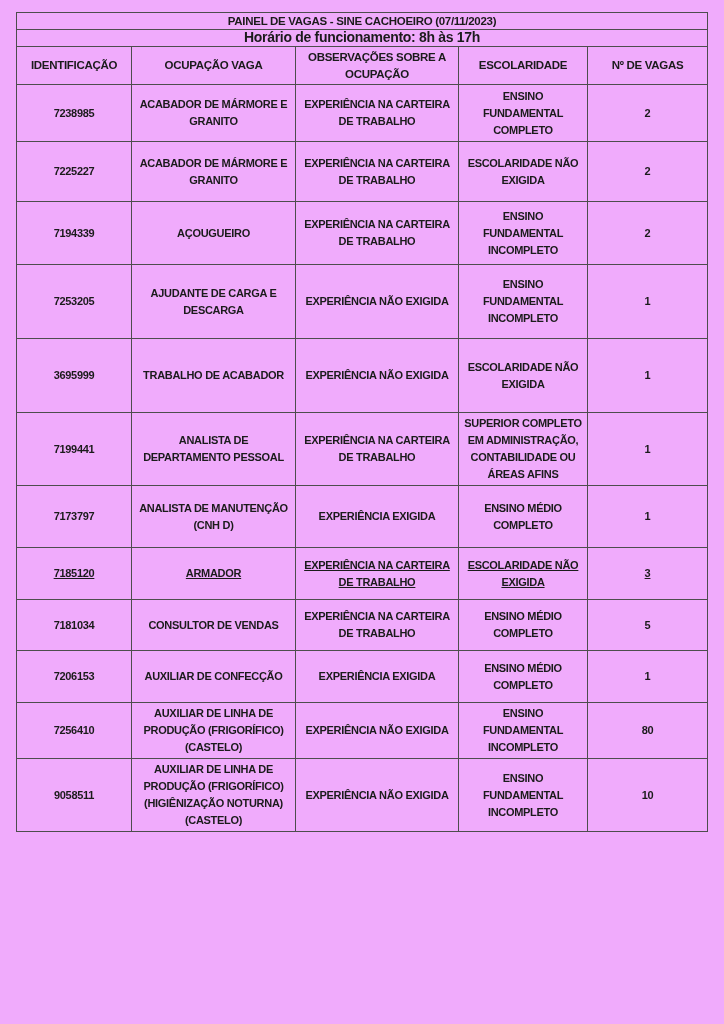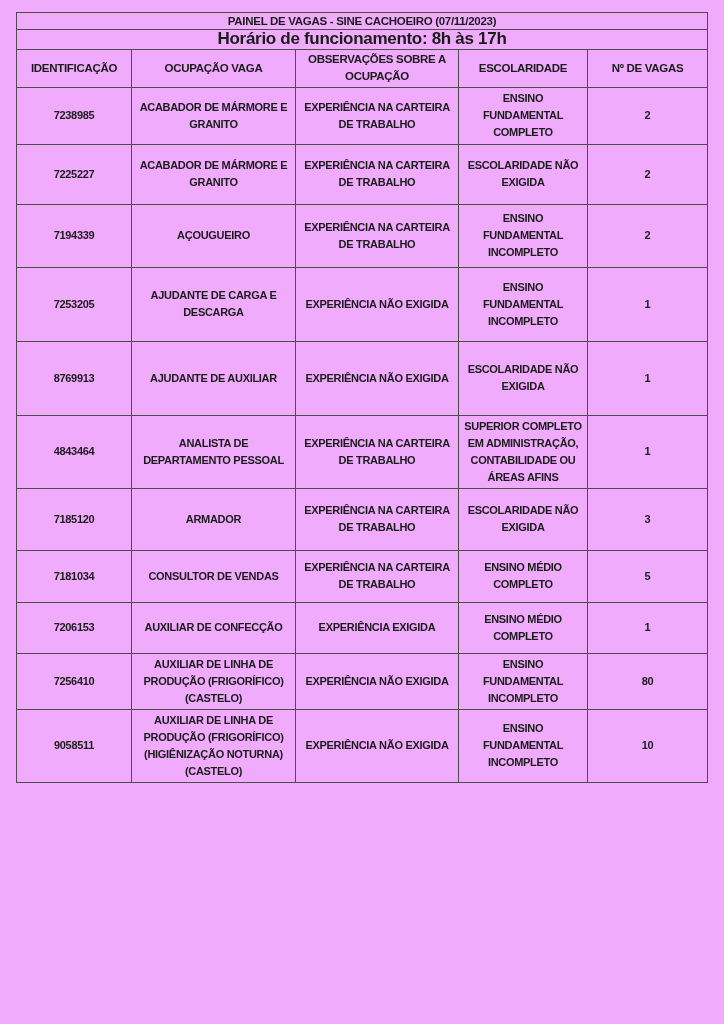--- a/index.html
+++ b/index.html
@@ -32,21 +32,21 @@
     letter-spacing: -0.3px;
     white-space: pre-line;
     overflow: hidden;
   }
   tr.title-row td {
     font-size: 11.5px;
     height: 17px;
     line-height: 1.1;
   }
   tr.subtitle-row td {
-    font-size: 17px;
+    font-size: 14px;
     height: 17px;
     line-height: 1.1;
     text-align: center;
   }
   tr.col-headers th {
     font-size: 11.5px;
     height: 38px;
     line-height: 17px;
     padding: 0 4px;
   }
@@ -57,21 +57,21 @@
   }
   tbody td.c-obs, tbody td.c-esc { padding: 2px 4px; }
   
   tbody tr:nth-child(1)  { height: 57px; }
   tbody tr:nth-child(2)  { height: 60px; }
   tbody tr:nth-child(3)  { height: 63px; }
   tbody tr:nth-child(4)  { height: 74px; }
   tbody tr:nth-child(5)  { height: 74px; }
   tbody tr:nth-child(6)  { height: 73px; }
   tbody tr:nth-child(7)  { height: 62px; }
-  tbody tr:nth-child(8)  { height: 52px; }
+  tbody tr:nth-child(8)  { height: 52px; text-decoration: underline; }
   tbody tr:nth-child(9)  { height: 51px; }
   tbody tr:nth-child(10) { height: 52px; }
   tbody tr:nth-child(11) { height: 53px; }
   tbody tr:nth-child(12) { height: 64px; }
   tbody tr:nth-child(13) { height: 68px; }
   tbody tr:nth-child(14) { height: 65px; }
 </style>
 </head>
 <body>
 
@@ -140,41 +140,50 @@
       <td class="c-ocu">AJUDANTE DE CARGA E
 DESCARGA</td>
       <td class="c-obs">EXPERIÊNCIA NÃO EXIGIDA</td>
       <td class="c-esc">ENSINO
 FUNDAMENTAL
 INCOMPLETO</td>
       <td class="c-vag">1</td>
     </tr>
 
     <tr>
-      <td class="c-id">8769913</td>
-      <td class="c-ocu">AJUDANTE DE AUXILIAR</td>
+      <td class="c-id">3695999</td>
+      <td class="c-ocu">TRABALHO DE ACABADOR</td>
       <td class="c-obs">EXPERIÊNCIA NÃO EXIGIDA</td>
       <td class="c-esc">ESCOLARIDADE NÃO
 EXIGIDA</td>
       <td class="c-vag">1</td>
     </tr>
 
     <tr>
-      <td class="c-id">4843464</td>
+      <td class="c-id">7199441</td>
       <td class="c-ocu">ANALISTA DE
 DEPARTAMENTO PESSOAL</td>
       <td class="c-obs">EXPERIÊNCIA NA CARTEIRA
 DE TRABALHO</td>
       <td class="c-esc">SUPERIOR COMPLETO
 EM ADMINISTRAÇÃO,
 CONTABILIDADE OU
 ÁREAS AFINS</td>
       <td class="c-vag">1</td>
     </tr>
 
+    <tr>
+      <td class="c-id">7173797</td>
+      <td class="c-ocu">ANALISTA DE MANUTENÇÃO
+(CNH D)</td>
+      <td class="c-obs">EXPERIÊNCIA EXIGIDA</td>
+      <td class="c-esc">ENSINO MÉDIO
+COMPLETO</td>
+      <td class="c-vag">1</td>
+    </tr>
 
     <tr>
       <td class="c-id">7185120</td>
       <td class="c-ocu">ARMADOR</td>
       <td class="c-obs">EXPERIÊNCIA NA CARTEIRA
 DE TRABALHO</td>
       <td class="c-esc">ESCOLARIDADE NÃO
 EXIGIDA</td>
       <td class="c-vag">3</td>
     </tr>

